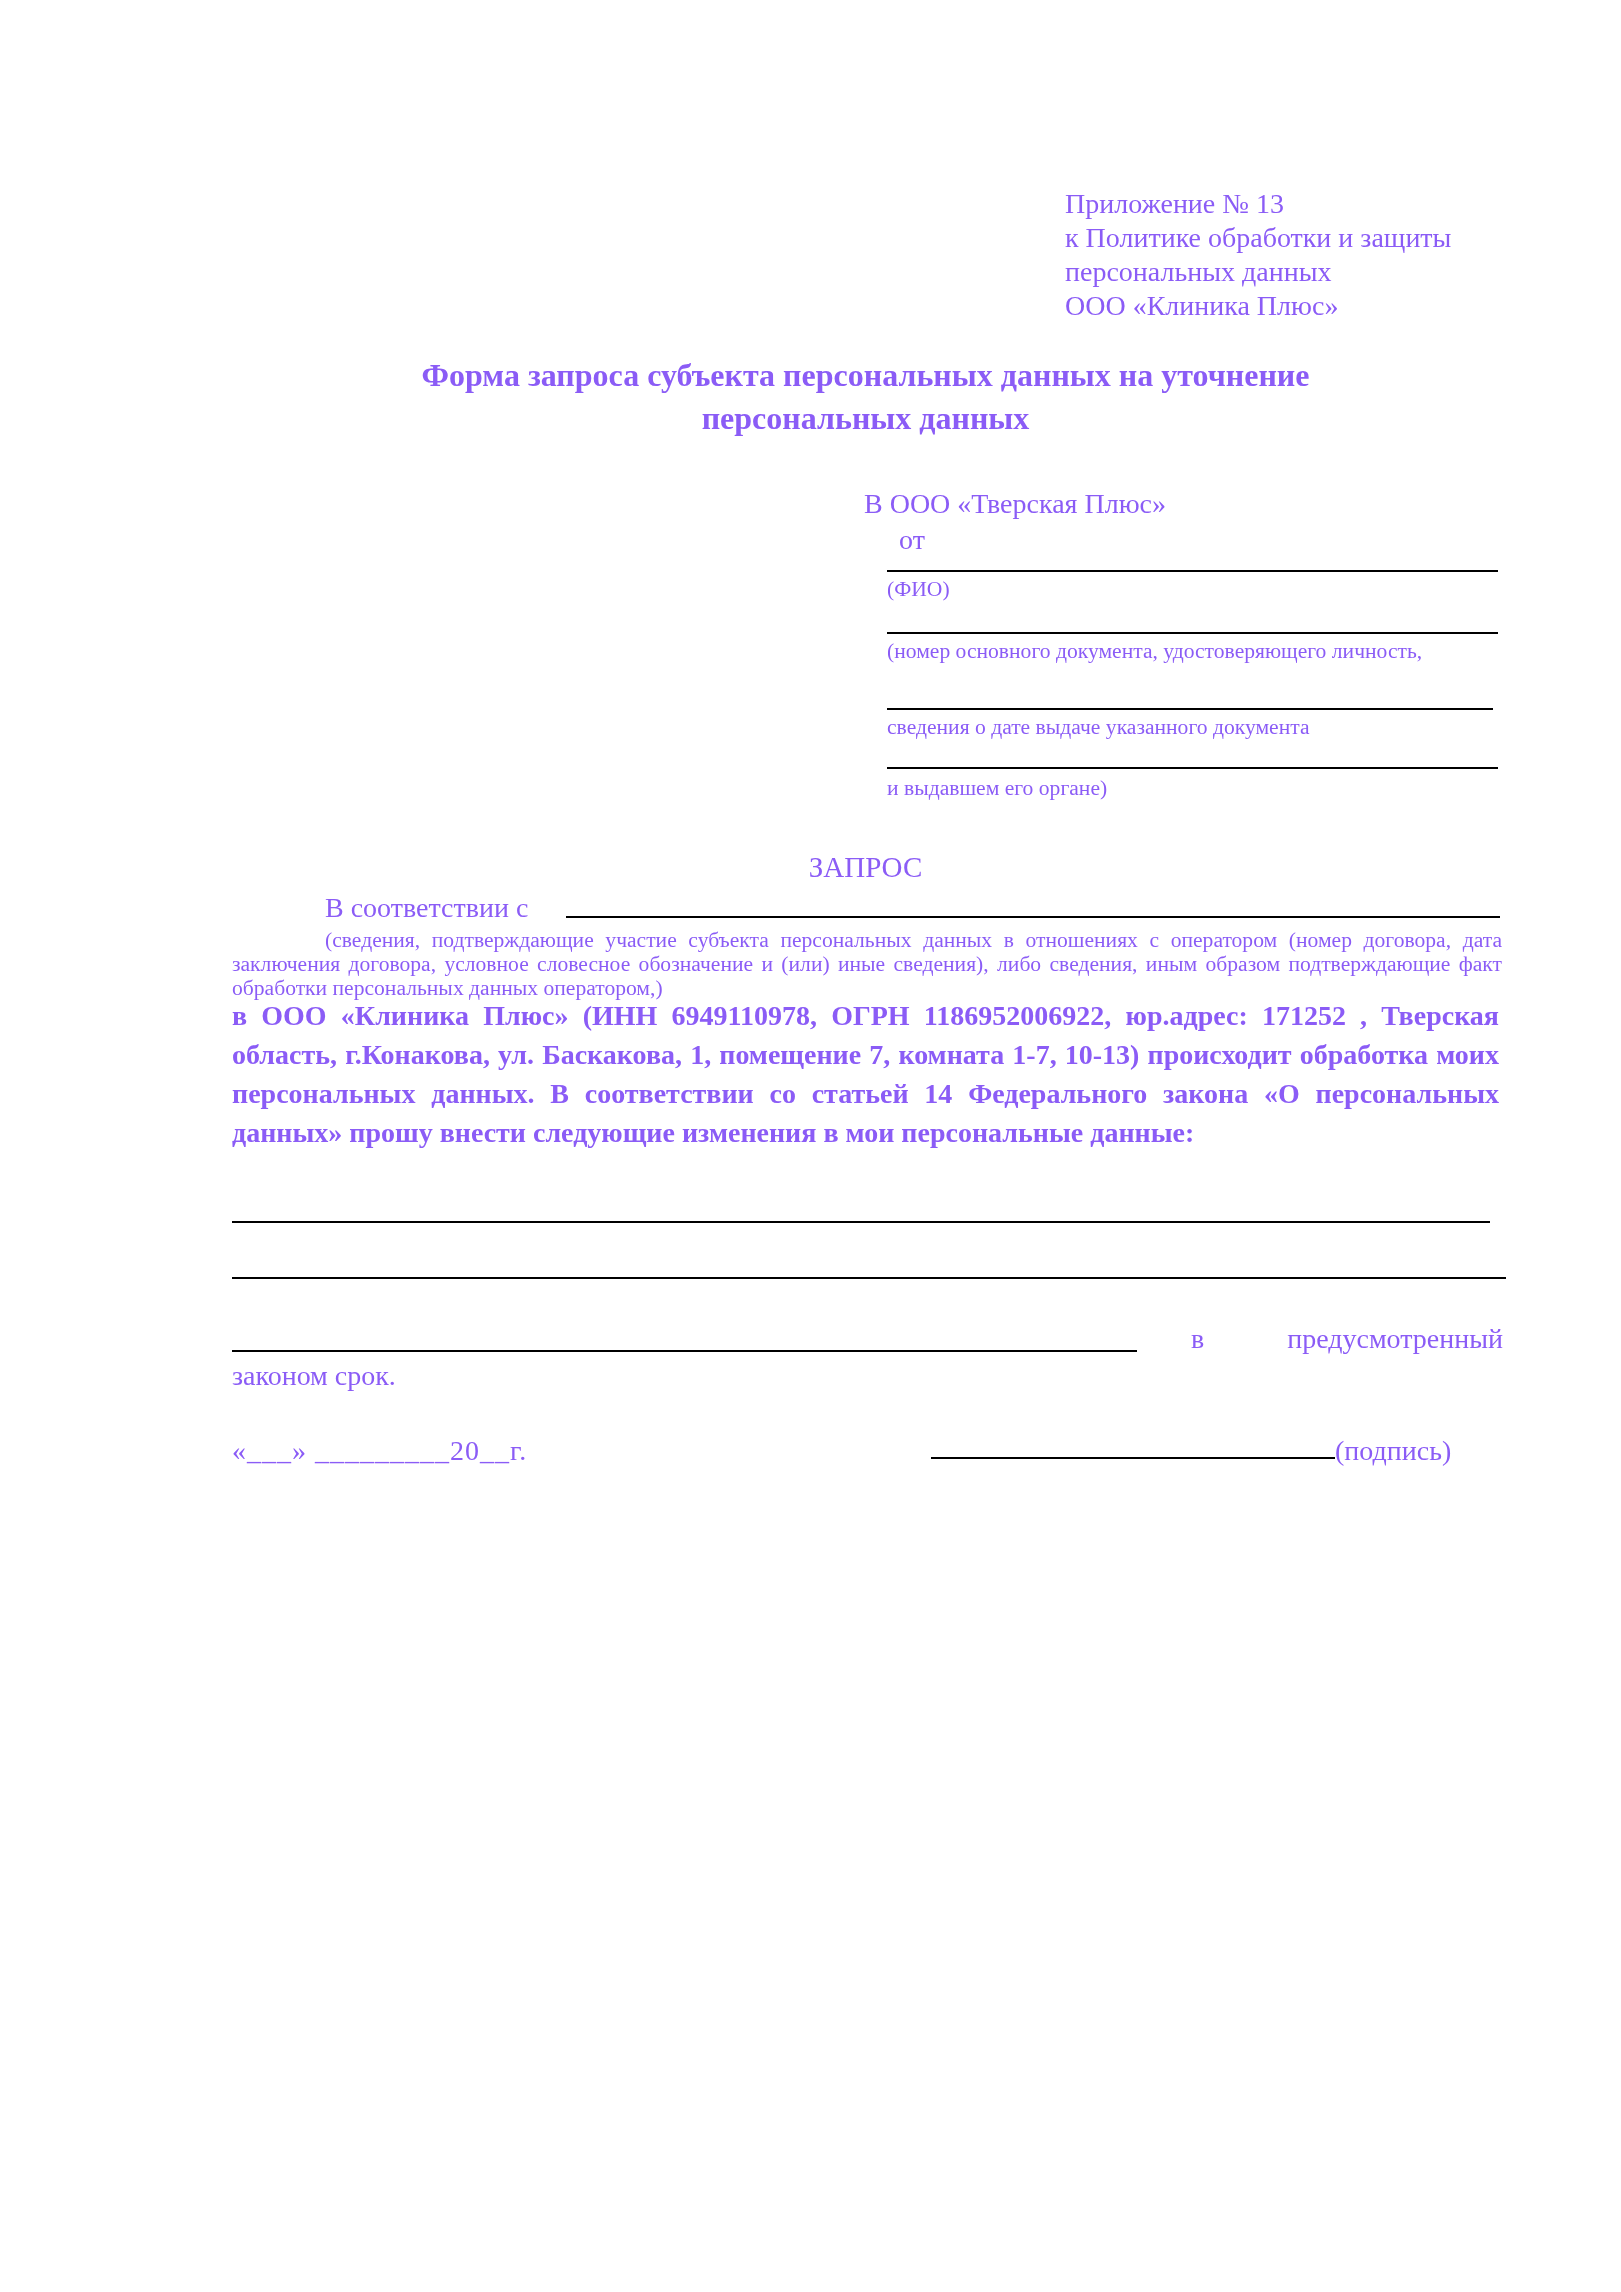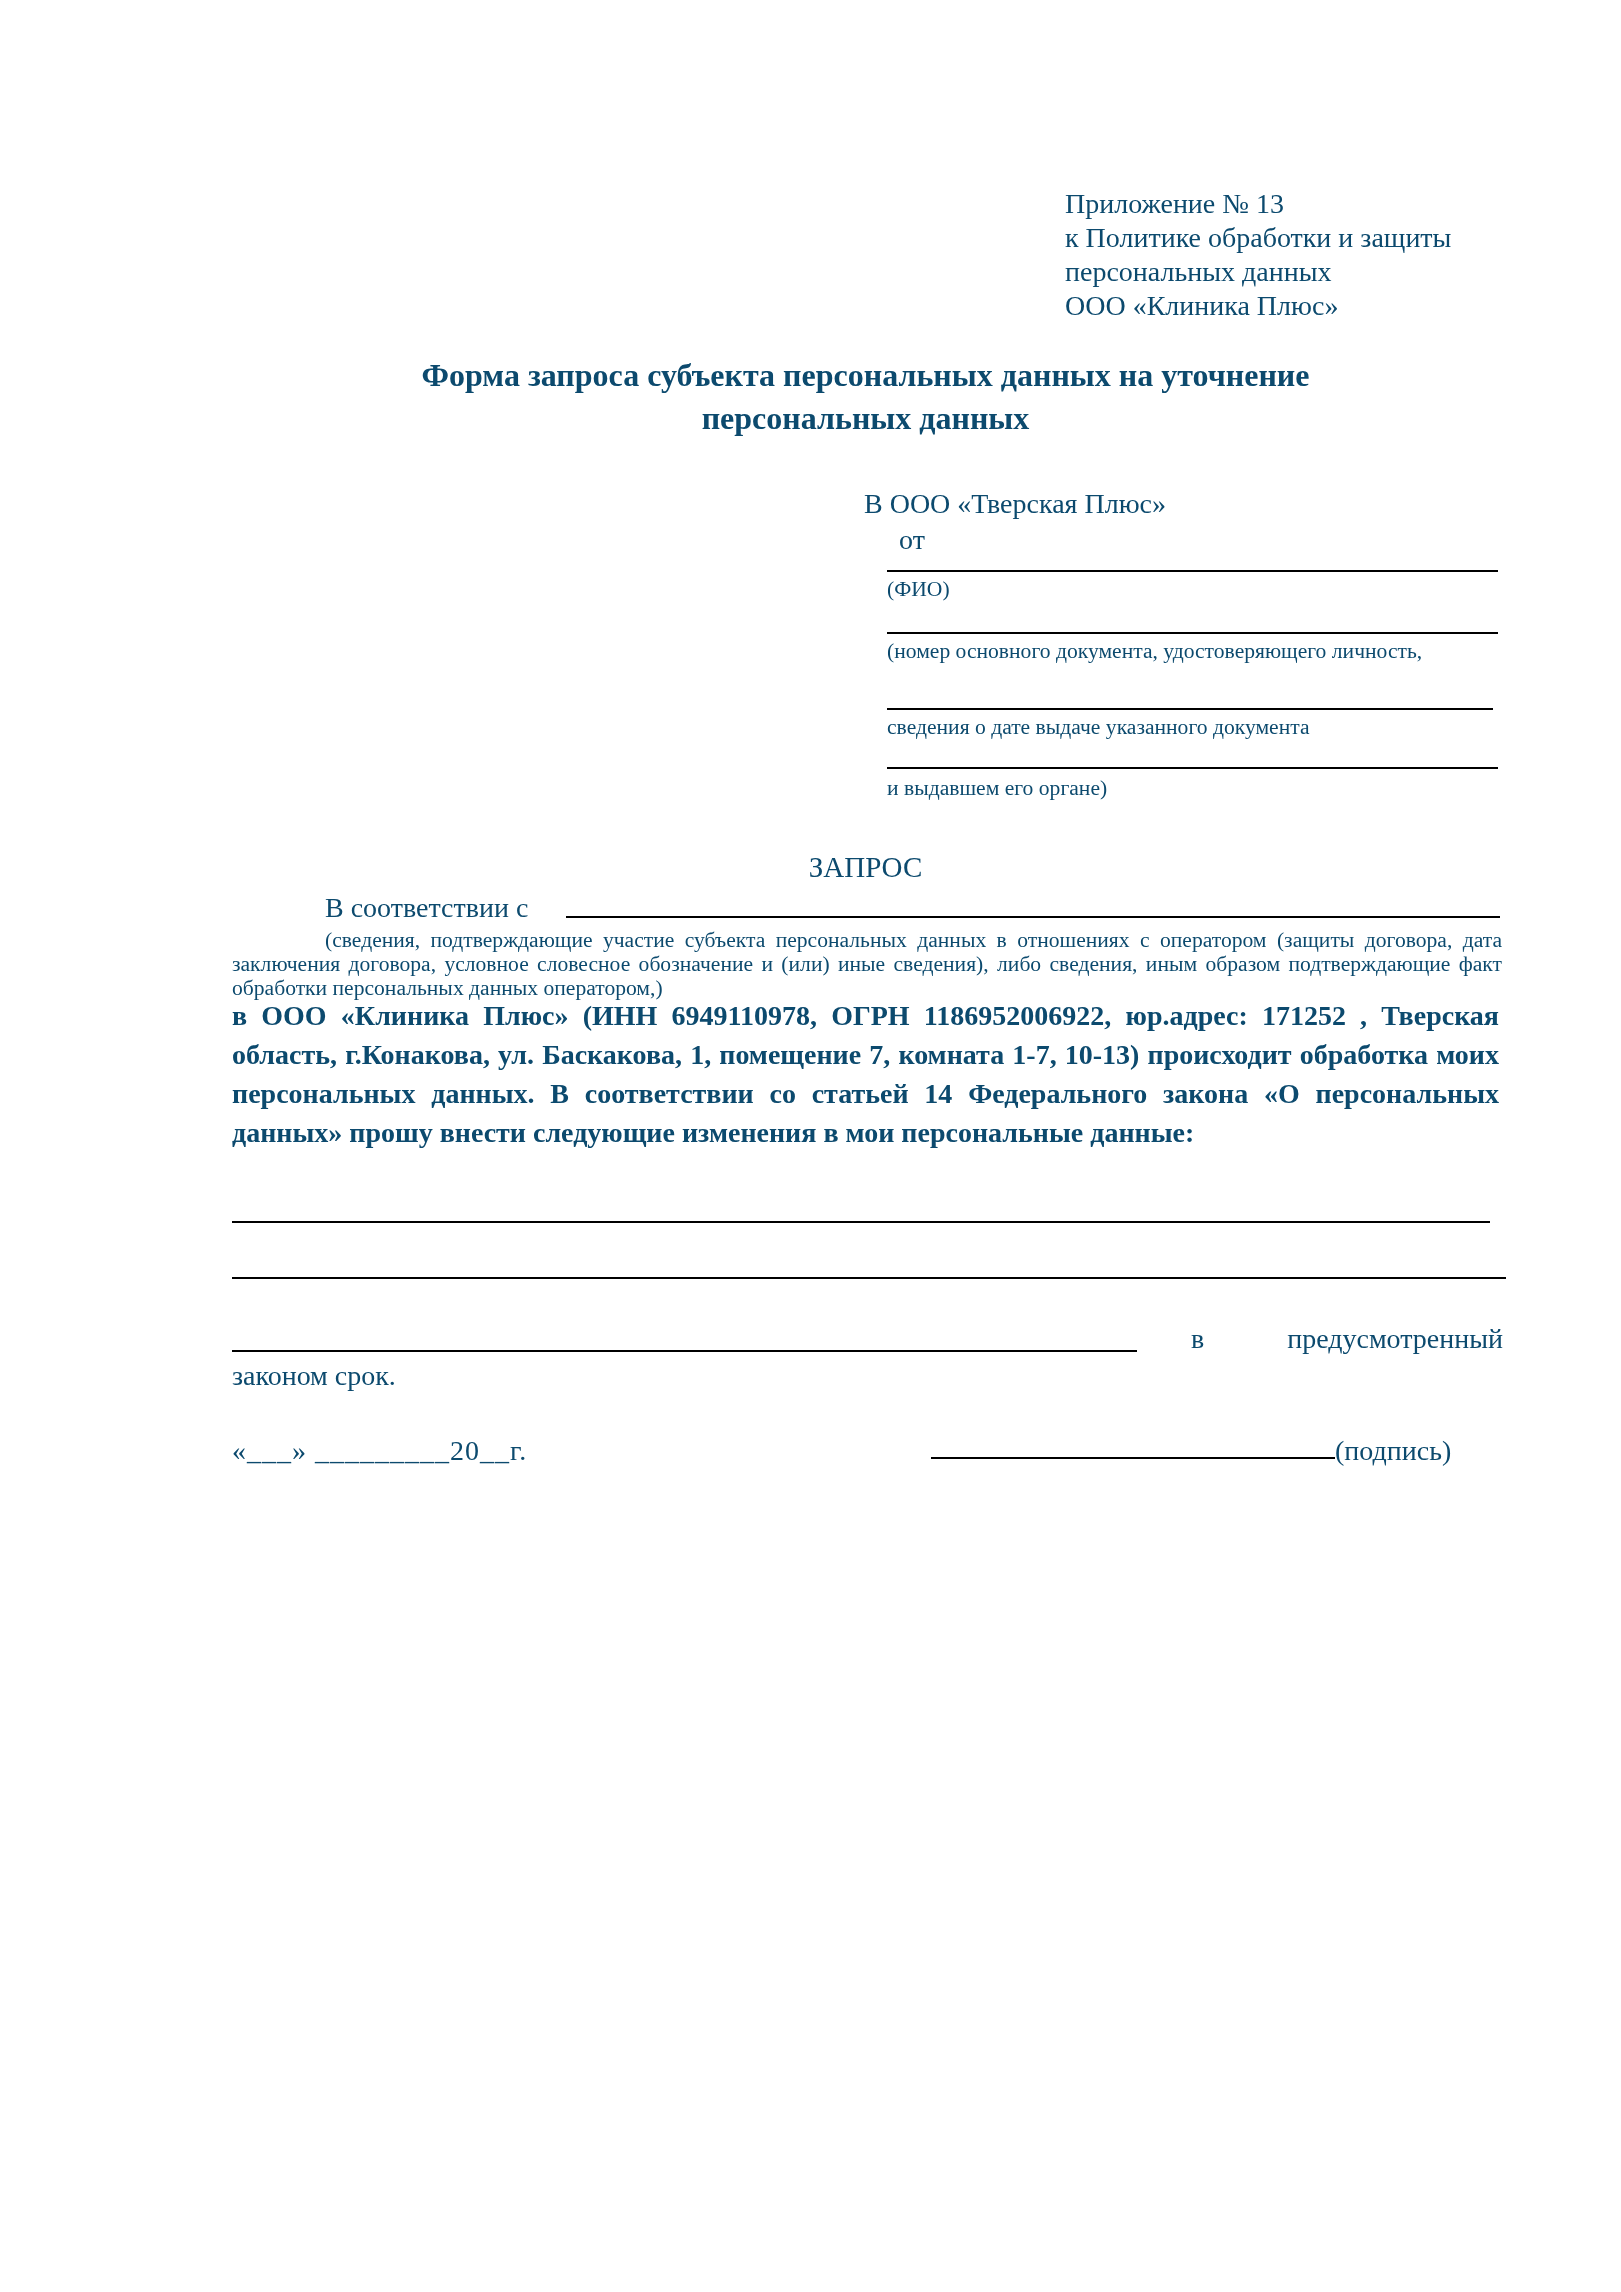--- a/index.html
+++ b/index.html
@@ -1,21 +1,21 @@
 <!DOCTYPE html>
 <html lang="ru"><head>
 <meta charset="utf-8">
 <style>
   html,body{margin:0;padding:0;background:#ffffff;}
   .page{
     position:relative;
     width:1621px;
     height:2293px;
     background:#ffffff;
-    color:#0c4a6e;
+    color:#8b5cf6;
     font-family:"Liberation Serif","DejaVu Serif",serif;
     overflow:hidden;
   }
   .txt{position:absolute;white-space:nowrap;}
   .uline{position:absolute;height:0;border-bottom:2.9px solid #000;}
   .cap{position:absolute;font-size:21.6px;line-height:25.5px;}
   .appendix{position:absolute;left:1065px;top:187px;font-size:28px;line-height:34px;}
   .doc-title{
     position:absolute;left:232px;top:354px;width:1267px;
     text-align:center;font-weight:bold;font-size:32px;line-height:43px;
@@ -75,21 +75,21 @@
   <div class="cap" style="left:887px;top:715px;width:611px;">сведения о дате выдаче указанного документа</div>
 
   <div class="uline" style="left:887px;top:767px;width:611px;"></div>
   <div class="cap" style="left:887px;top:776px;width:611px;">и выдавшем его органе)</div>
 
   <div class="zapros">ЗАПРОС</div>
 
   <div class="txt accordance">В соответствии с</div>
   <div class="uline" style="left:566px;top:916px;width:934px;"></div>
 
-  <div class="fineprint">(сведения, подтверждающие участие субъекта персональных данных в отношениях с оператором (защиты договора, дата заключения договора, условное словесное обозначение и (или) иные сведения), либо сведения, иным образом подтверждающие факт обработки персональных данных оператором,)</div>
+  <div class="fineprint">(сведения, подтверждающие участие субъекта персональных данных в отношениях с оператором (номер договора, дата заключения договора, условное словесное обозначение и (или) иные сведения), либо сведения, иным образом подтверждающие факт обработки персональных данных оператором,)</div>
 
   <div class="mainpara">в ООО «Клиника Плюс» (ИНН 6949110978, ОГРН 1186952006922, юр.адрес: 171252 , Тверская область, г.Конакова, ул. Баскакова, 1, помещение 7, комната 1-7, 10-13) происходит обработка моих персональных данных. В соответствии со статьей 14 Федерального закона «О персональных данных» прошу внести следующие изменения в мои персональные данные:</div>
 
   <div class="uline" style="left:232px;top:1221px;width:1258px;"></div>
   <div class="uline" style="left:232px;top:1277px;width:1274px;"></div>
 
   <div class="uline" style="left:232px;top:1350px;width:905px;"></div>
   <div class="reply-2-tail">в предусмотренный</div>
   <div class="txt reply-3">законом срок.</div>
 

